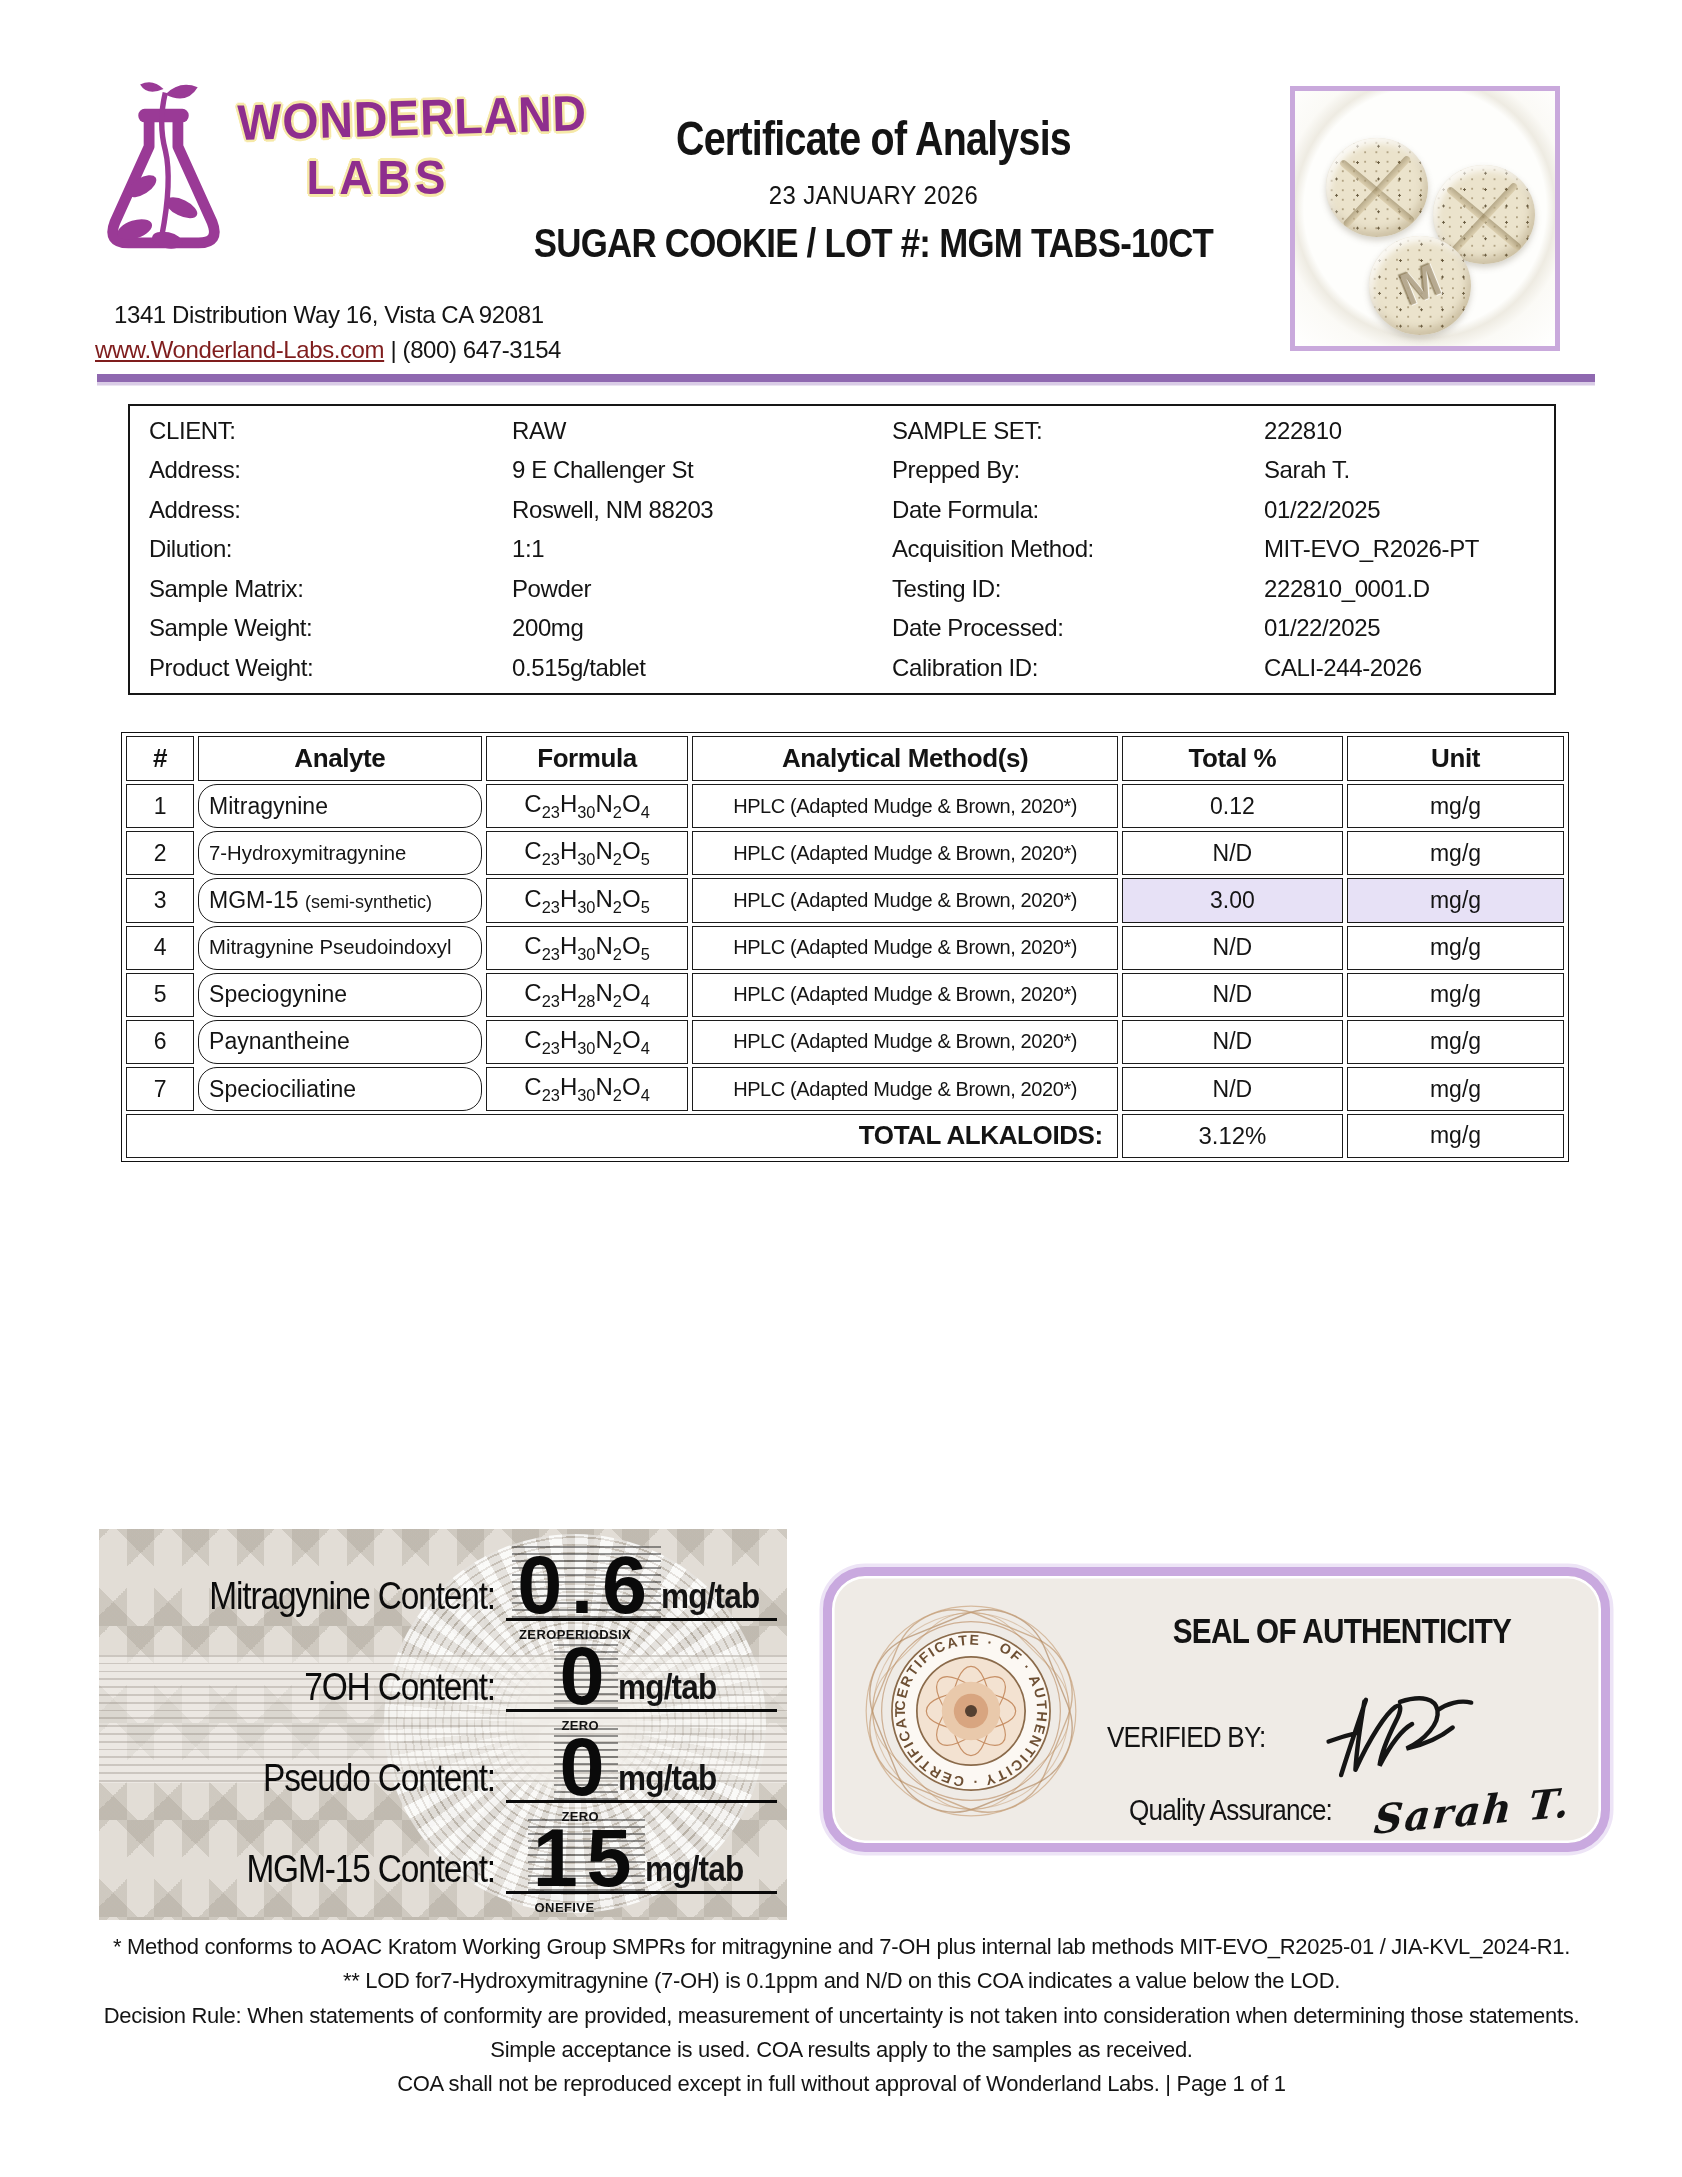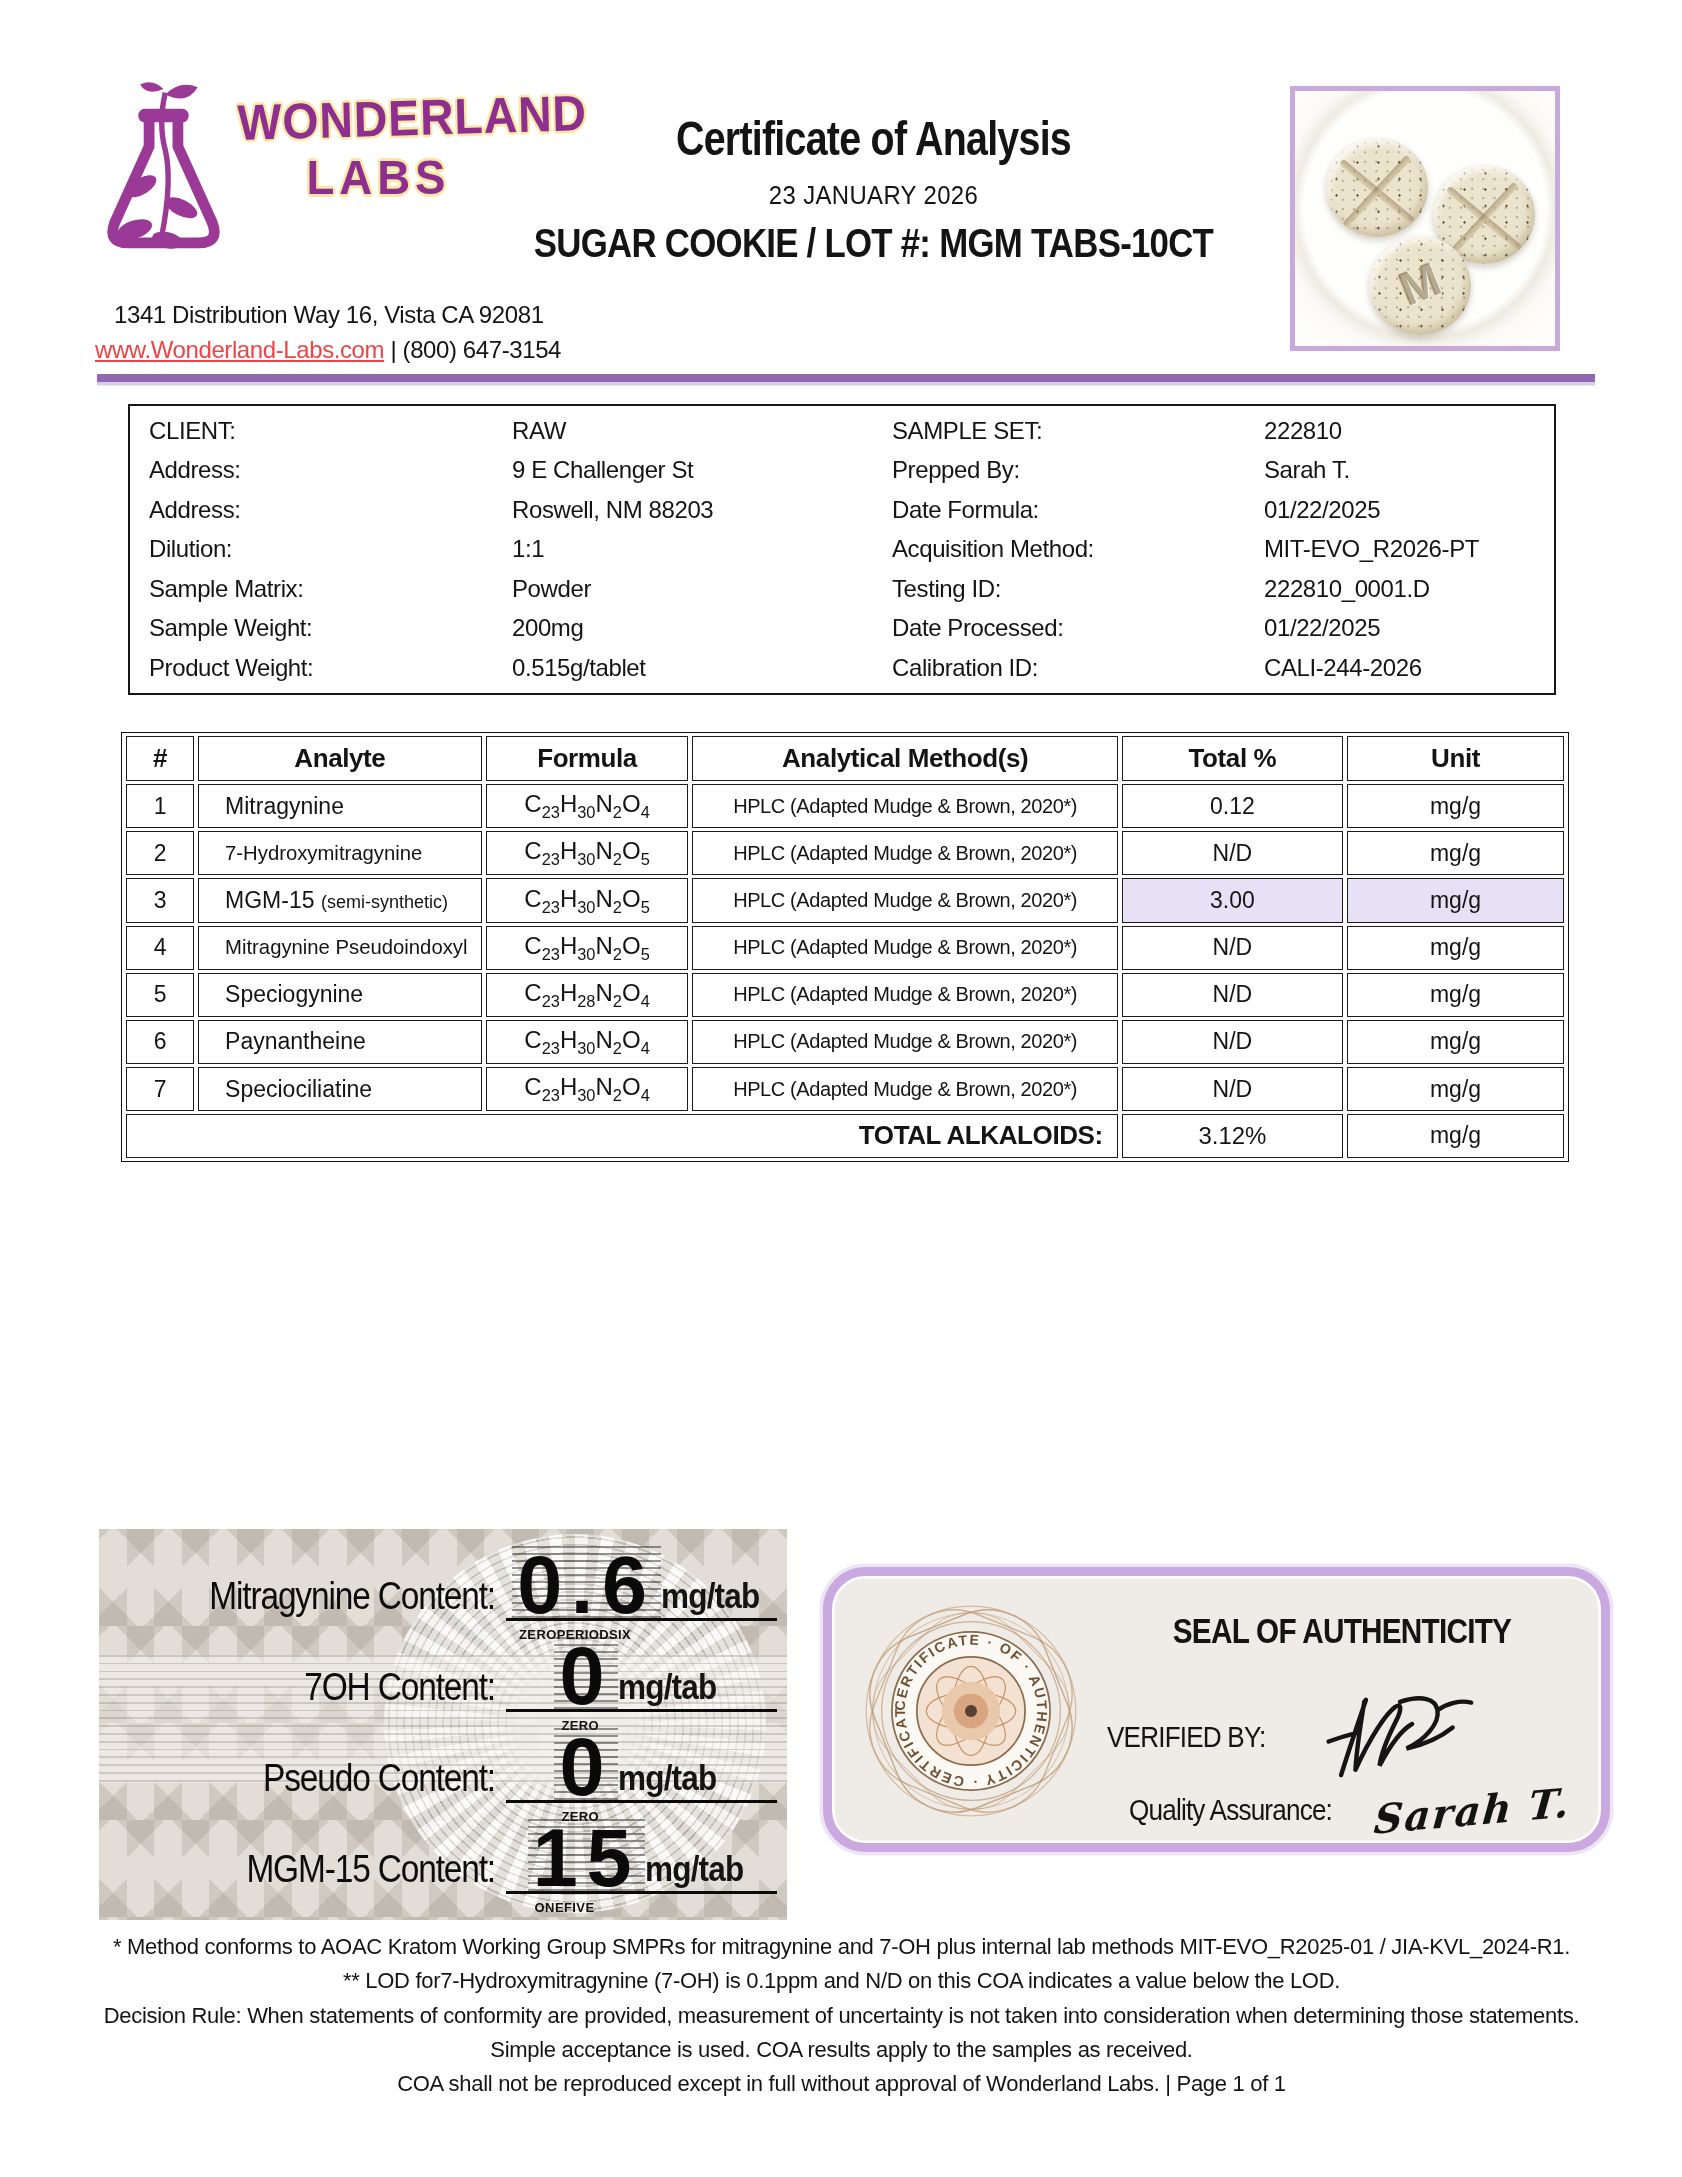--- a/index.html
+++ b/index.html
@@ -12,21 +12,21 @@
   .brand { position:absolute; left:227px; top:90px; width:303px; text-align:center; color:#8E2E8E; font-weight:bold; }
   .brand .b1, .brand .b2 {
     display:block; transform:scaleX(.93) rotate(-1.5deg); transform-origin:center;
     text-shadow:-1.7px -1.7px 0 #F6E9A8, 1.7px -1.7px 0 #F6E9A8, -1.7px 1.7px 0 #F6E9A8, 1.7px 1.7px 0 #F6E9A8,
                  0 -2.6px 0 #F6E9A8, 0 2.6px 0 #F6E9A8, -2.6px 0 0 #F6E9A8, 2.6px 0 0 #F6E9A8;
   }
   .brand .b1 { font-size:50px; letter-spacing:0.9px; }
   .brand .b2 { font-size:48px; margin-top:1.7px; letter-spacing:5.2px; transform:scaleX(.95); }
   .lab-address { position:absolute; left:114px; top:301px; font-size:24px; letter-spacing:-0.4px; }
   .lab-contact { position:absolute; left:95px; top:336px; font-size:24px; letter-spacing:-0.4px; }
-  .lab-contact a { color:#ef4444; text-decoration:underline; }
+  .lab-contact a { color:#7f1d1d; text-decoration:underline; }
 
   .title-block { position:absolute; left:450px; top:111px; width:847px; text-align:center; }
   .coa-title { font-size:48px; font-weight:bold; letter-spacing:-0.9px; transform:scaleX(.82); transform-origin:center; }
   .coa-date { font-size:26px; margin-top:14px; letter-spacing:0.4px; transform:scaleX(.92); transform-origin:center; }
   .coa-subtitle { font-size:41px; font-weight:bold; margin-top:8.6px; white-space:nowrap; letter-spacing:-0.9px; transform:scaleX(.85); transform-origin:center; }
 
   
   .photo { position:absolute; left:1290px; top:86px; width:270px; height:265px; border:5.2px solid #C9A9DC;
     background:radial-gradient(circle at 50% 46%, #fefefc 0 121px, #eeebe2 130px, #fbfaf6 144px, #ffffff 100%); }
   .cookie { position:absolute; width:102px; height:99px; border-radius:50%; background-color:#EBE3CC;
@@ -48,21 +48,21 @@
     display:grid; grid-template-columns:363px 380px 372px 1fr; align-content:space-between;
     padding:12px 5.2px 12px 19px; font-size:24px; letter-spacing:-0.4px; }
   .info-box span { line-height:1.1; white-space:nowrap; }
 
   
   .analyte-table { position:absolute; left:121px; top:732px; width:1448px; border-collapse:separate; border-spacing:4.3px 3.5px;
     border:1.7px solid #111; background:#fff; }
   .analyte-table th, .analyte-table td { border:1.7px solid #1c1c1c; padding:5.2px 7px; text-align:center; }
   .analyte-table th { font-size:26px; font-weight:bold; letter-spacing:-0.4px; height:45px; }
   .analyte-table td { font-size:23px; height:43px; }
-  td.c-analyte { text-align:left; padding-left:26px; white-space:nowrap; }
+  td.c-analyte { text-align:left; padding-left:10px; white-space:nowrap;border-radius:19px; }
   td.c-analyte.small { font-size:20.3px; }
   td.c-analyte .note { font-size:18px; }
   td.c-formula { font-size:24px; letter-spacing:0; }
   td.c-formula sub { font-size:16.4px; }
   td.c-method { font-size:20px; letter-spacing:-0.4px; white-space:nowrap; }
   td.hl { background:#E7E1F6; }
   td.c-total-label { text-align:right; font-weight:bold; font-size:26px; padding-right:14px; letter-spacing:-0.4px; }
   td.c-total-val { font-size:24px; }
 
   

